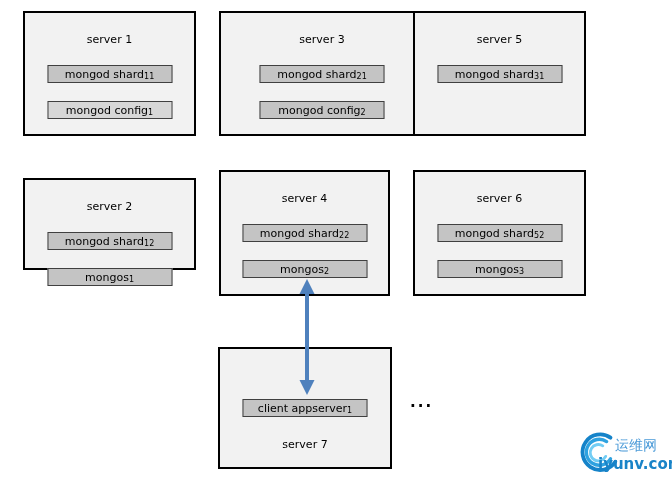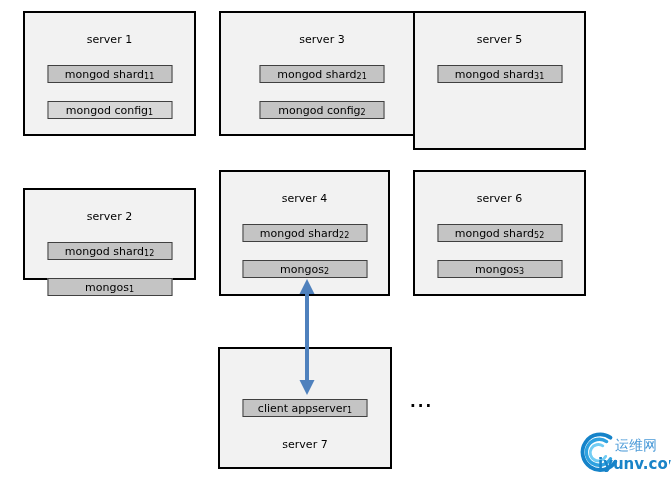--- a/index.html
+++ b/index.html
@@ -5,33 +5,32 @@
   * { margin: 0; padding: 0; box-sizing: border-box; }
   html, body { background: #ffffff; }
   body { font-family: "DejaVu Sans", "Liberation Sans", sans-serif; color: var(--text-color, #000); }
 
   .canvas {
     position: relative;
     width: 672px;
     height: 482px;
     background: var(--page-bg, #fff);
     overflow: hidden;
-    border-radius: 30px;
   }
 
   
   .server {
     position: absolute;
     background: var(--server-fill, #f2f2f2);
     border: 2px solid var(--server-border, #000);
   }
   .s1 { left: 23px;  top: 11px;  width: 173px; height: 125px; }
   .s3 { left: 219px; top: 11px;  width: 206px; height: 125px; }
-  .s5 { left: 413px; top: 11px;  width: 173px; height: 139px; }
-  .s2 { left: 23px;  top: 188px; width: 173px; height: 92px; }
+  .s5 { left: 413px; top: 11px;  width: 173px; height: 125px; }
+  .s2 { left: 23px;  top: 178px; width: 173px; height: 92px; }
   .s4 { left: 219px; top: 170px; width: 171px; height: 126px; }
   .s6 { left: 413px; top: 170px; width: 173px; height: 126px; padding-left: 42px; }
   .s7 { left: 218px; top: 347px; width: 174px; height: 122px; padding-left: 44px; }
 
   .server-title {
     position: absolute; left: 0; right: 0; top: 20px;
     text-align: center; font-size: 11px; color: var(--text-color, #000);
   }
   .s7 .server-title { top: 89px; }
 

